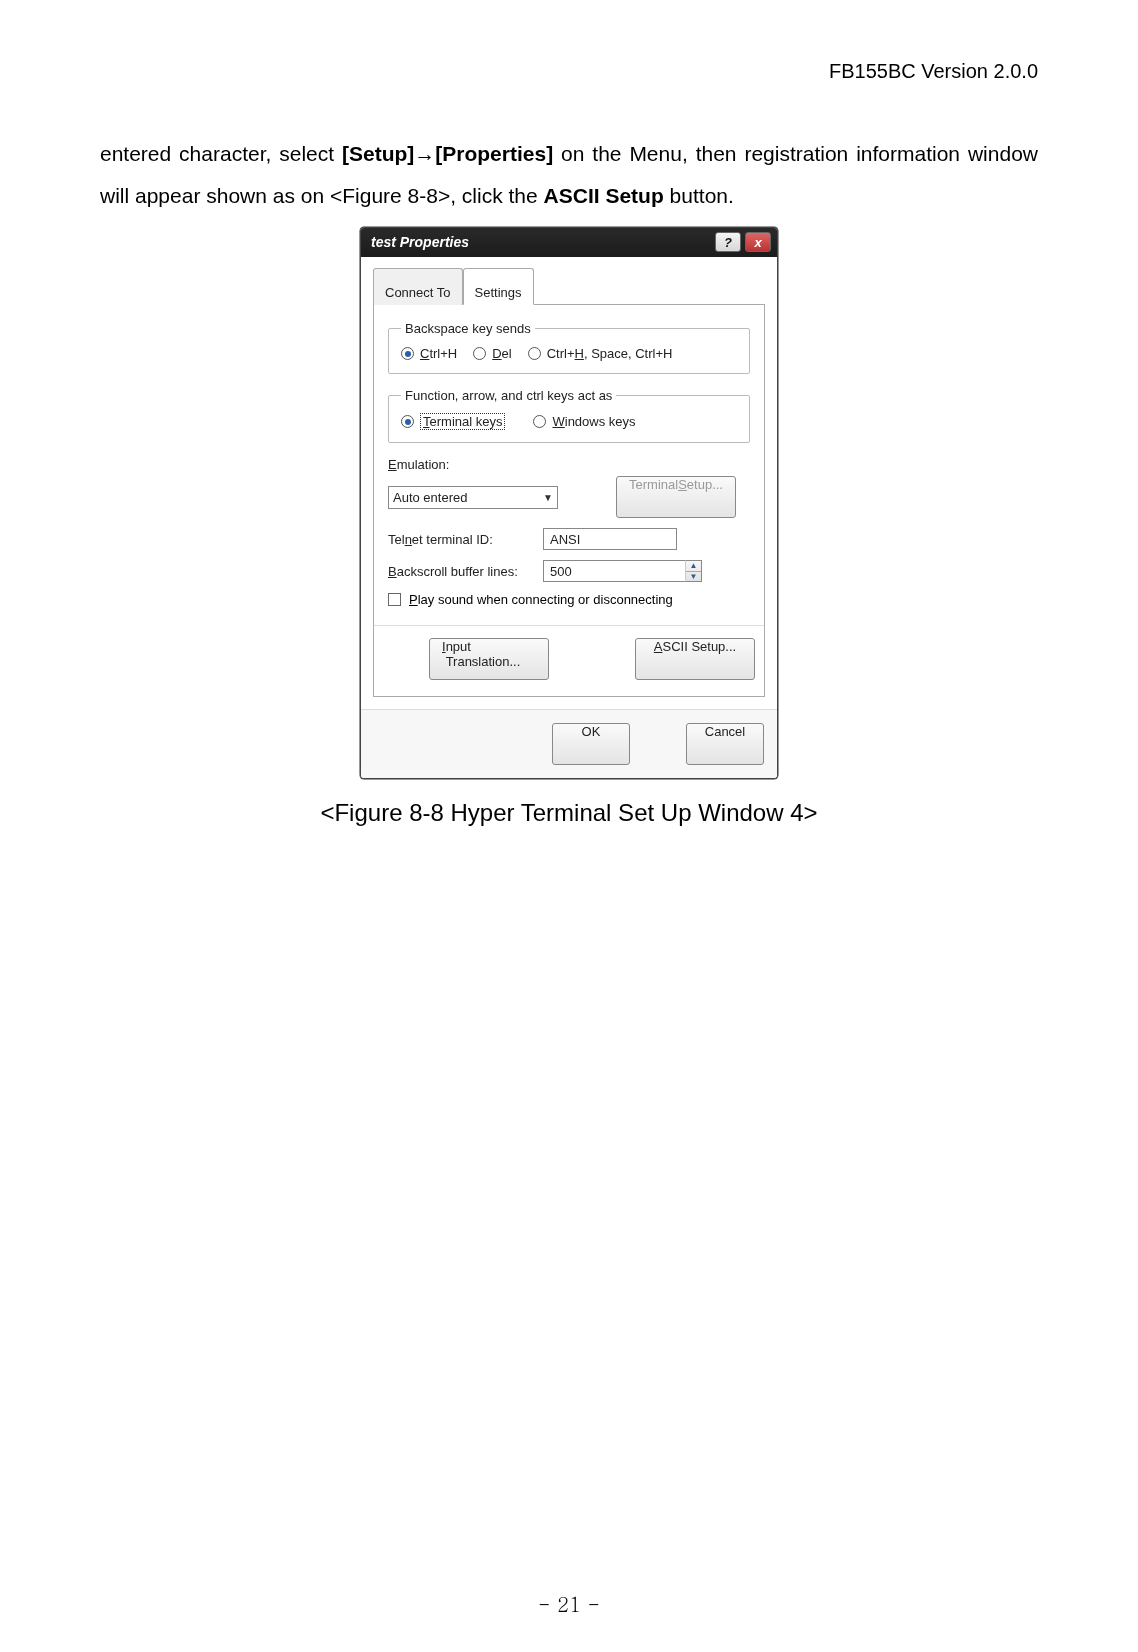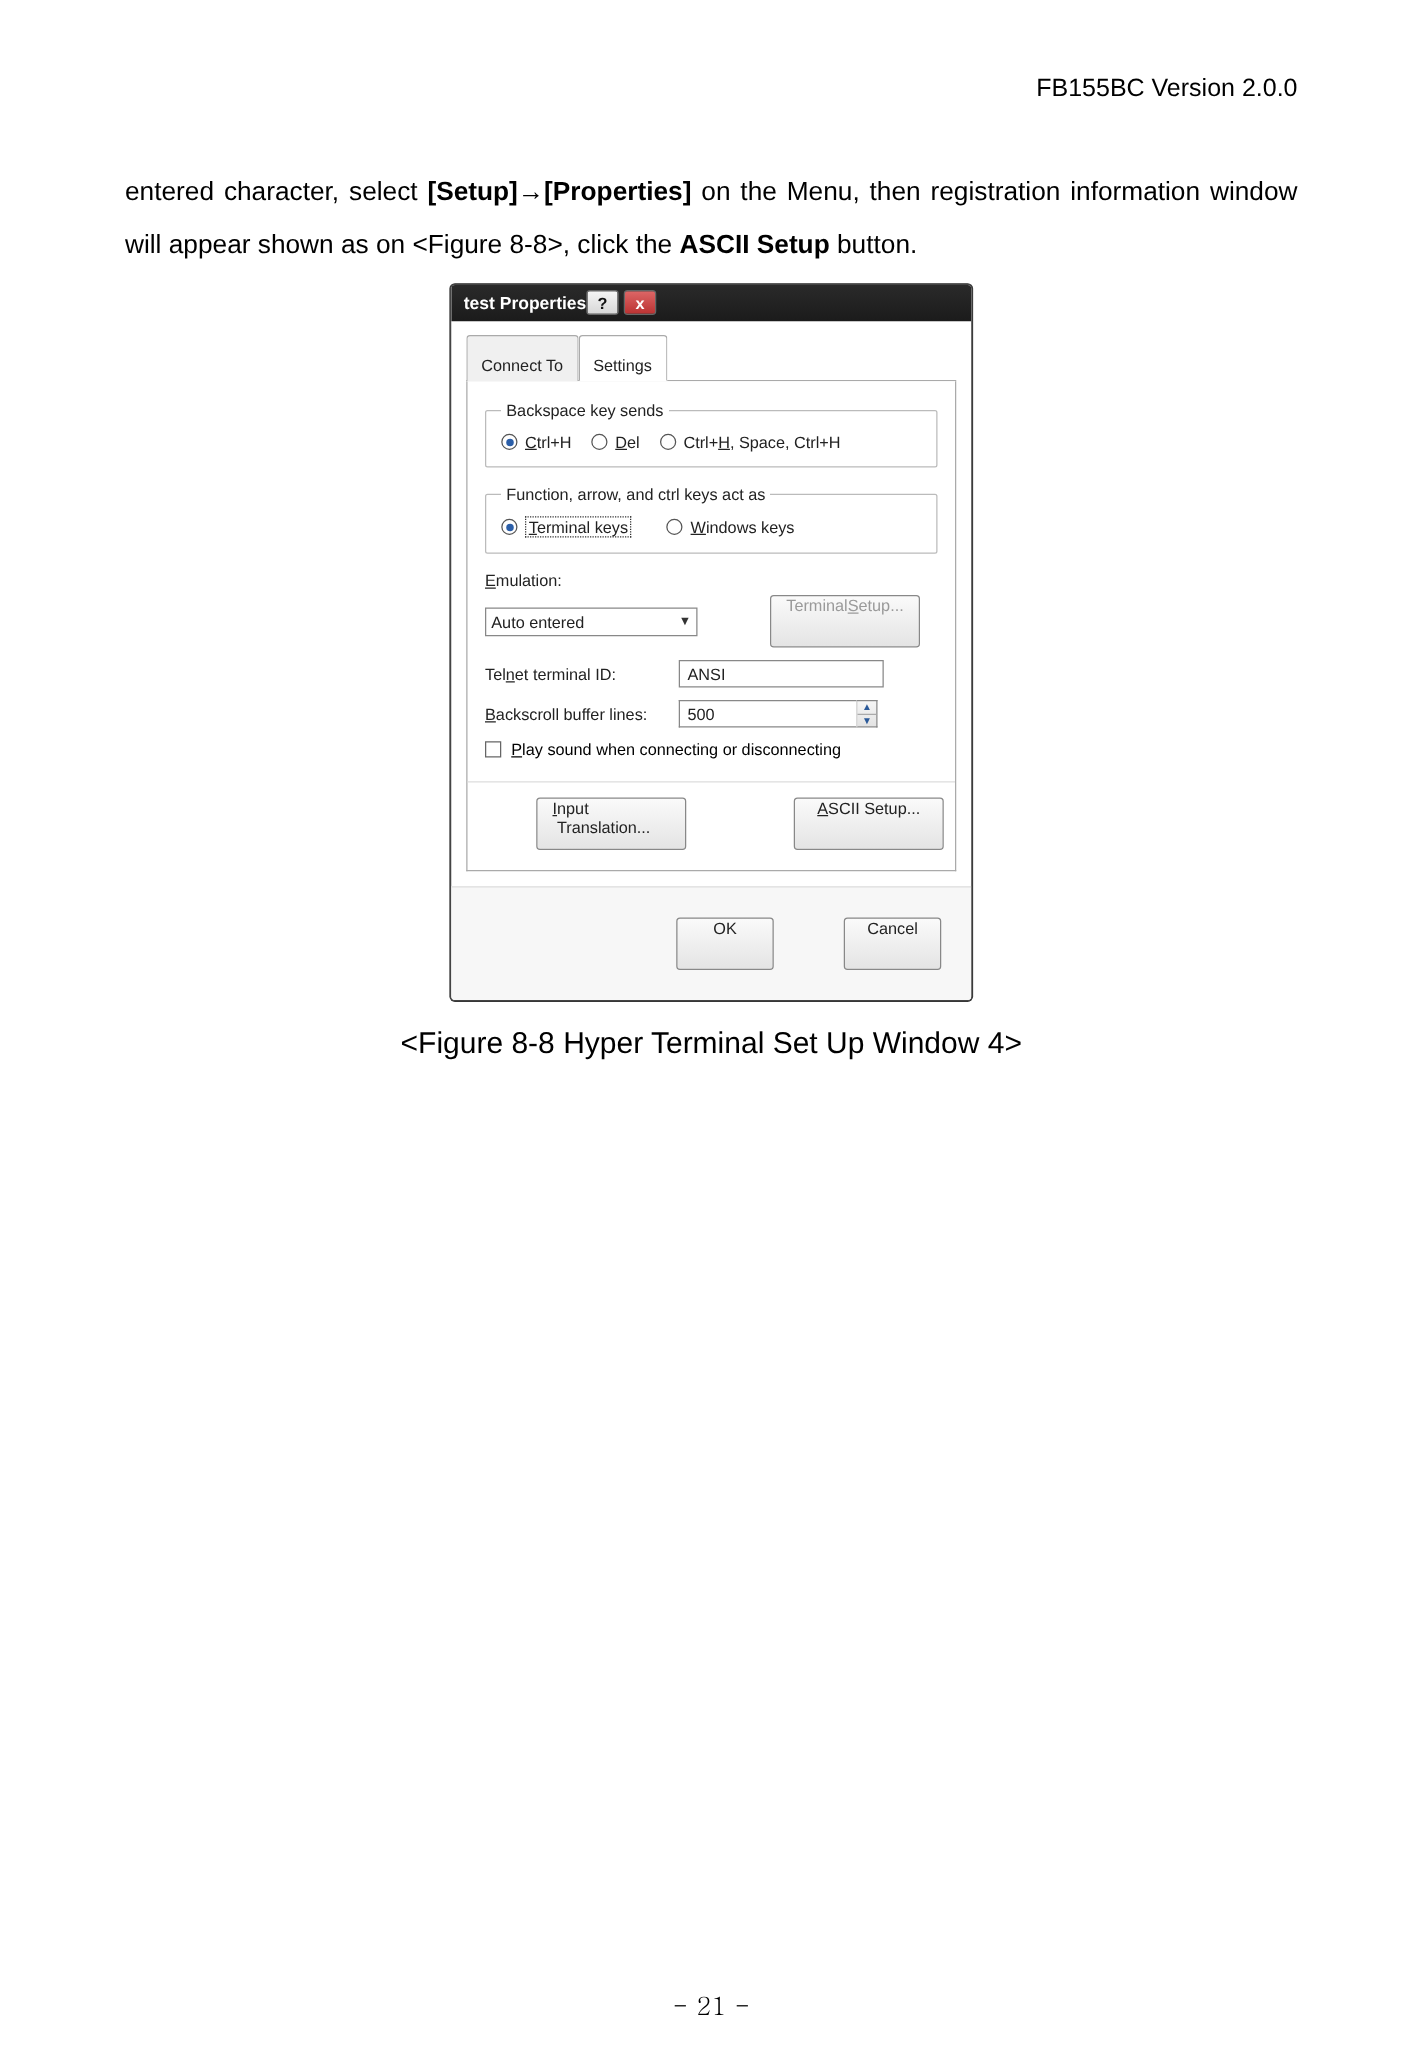--- a/index.html
+++ b/index.html
@@ -43,24 +43,25 @@
     border-radius: 4px;
     overflow: hidden;
     font-family: "Segoe UI","Tahoma",sans-serif;
     box-shadow: 0 0 0 0.5px #333;
   }
   .dlg-title {
     background: linear-gradient(#2a2a2a,#1b1b1b);
     color: #fff;
     display: flex;
     align-items: center;
-    justify-content: flex-start;
+    justify-content: space-between;
     padding: 4px 6px 5px 10px;
     font-size: 14px;
     font-weight: bold;
+    font-style: italic;
   }
   .dlg-title-btns { display:flex; gap:4px; }
   .dlg-tbtn {
     width: 26px; height:20px;
     background: linear-gradient(#f5f5f5,#d7d7d7);
     border:1px solid #666;
     border-radius:3px;
     display:flex; align-items:center; justify-content:center;
     font-size:13px; color:#111; font-weight:bold;
   }
@@ -156,21 +157,21 @@
     display:flex;flex-direction:column;
     background:linear-gradient(#f6f6f6,#e3e3e3);
   }
   .spinbtns div{flex:1;display:flex;align-items:center;justify-content:center;font-size:8px;border-bottom:1px solid #aaa;color:#2a5999;}
   .spinbtns div:last-child{border-bottom:none;}
   .chk-row{display:flex;align-items:center;gap:8px;font-size:13px;margin:8px 0 18px 0;}
   .chk{width:13px;height:13px;border:1px solid #666;background:#fff;}
   .btn-row{display:flex;gap:40px;justify-content:center; margin-top:6px; margin-bottom:2px;}
   .dlg-footer{
     border-top:1px solid #ddd;
-    padding:24px;
+    padding:13px;
     display:flex; justify-content:flex-end; gap:10px;
     background:#f7f7f7;
   }
   .dlg-footer .btn{min-width:78px;}
   .hr-sep{height:1px;background:#ddd;margin:4px -14px 12px -14px;}
 
   .caption {
     text-align:center;
     font-size:24px;
     margin: 18px 0 40px 0;
@@ -257,21 +258,21 @@
               <span>Terminal </span>
                 <span class="u">S</span>
                 <span>etup...</span>
             </div>
           </div>
 
           <div class="form-row">
             <div class="label-static" style="width:135px;">
               <span>Tel</span><span class="u">n</span><span>et terminal ID:</span>
             </div>
-            <div class="textbox" style="width:164px;text-align:center;">ANSI</div>
+            <div class="textbox" style="width:134px;text-align:center;">ANSI</div>
           </div>
 
           <div class="form-row">
             <div class="label-static" style="width:135px;">
               <span class="u">B</span><span>ackscroll buffer lines:</span>
             </div>
             <div class="spin">
               <div class="textbox">500</div>
               <div class="spinbtns">
                 <div>▲</div>

